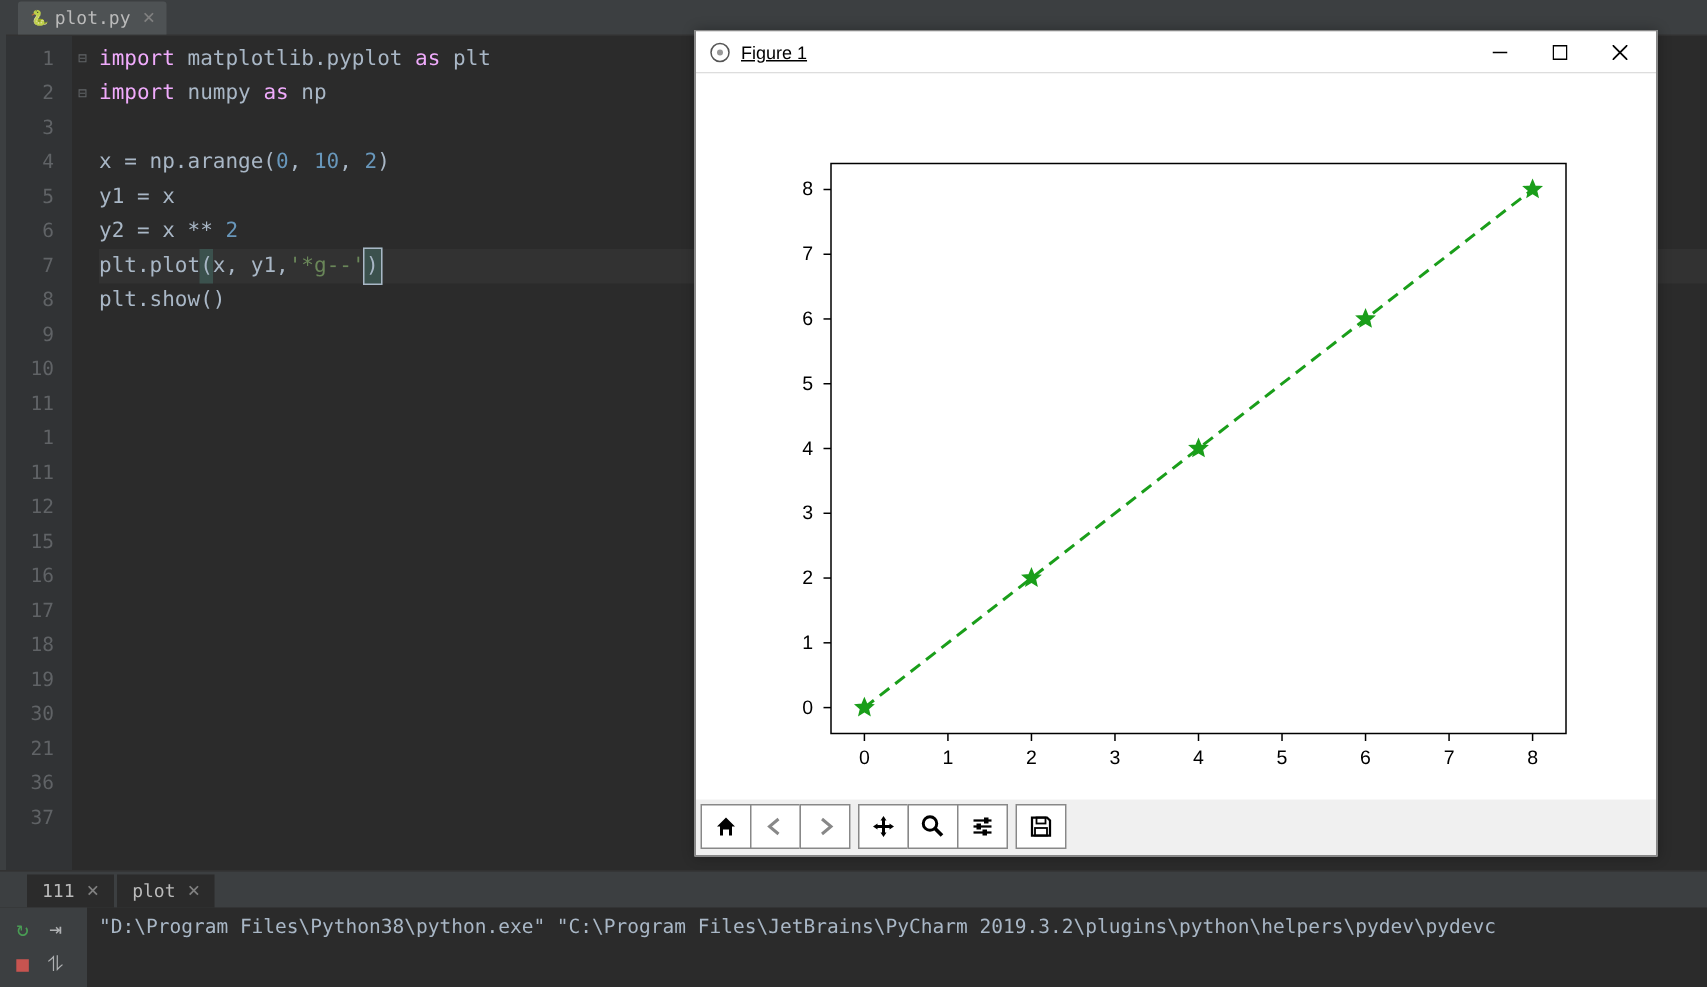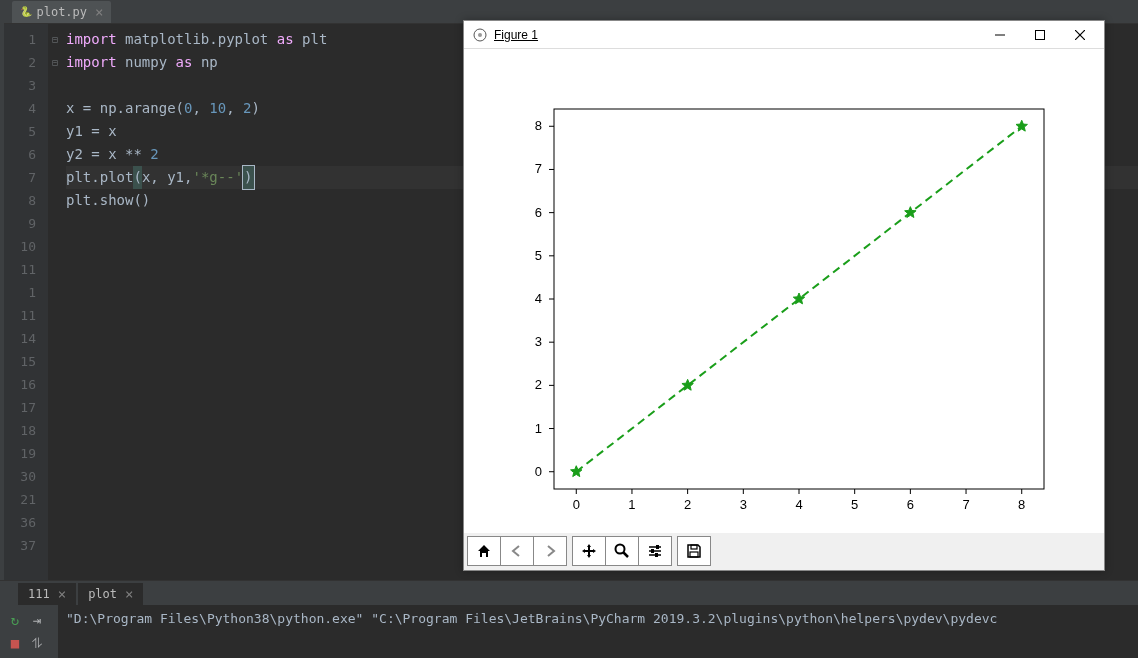--- a/index.html
+++ b/index.html
@@ -194,21 +194,21 @@
       <div>4</div>
       <div>5</div>
       <div>6</div>
       <div>7</div>
       <div>8</div>
       <div>9</div>
       <div>10</div>
       <div>11</div>
       <div>1</div>
       <div>11</div>
-      <div>14</div>
+      <div>12</div>
       <div>15</div>
       <div>16</div>
       <div>17</div>
       <div>18</div>
       <div>19</div>
       <div>30</div>
       <div>21</div>
       <div>36</div>
       <div>37</div>
     </div>

